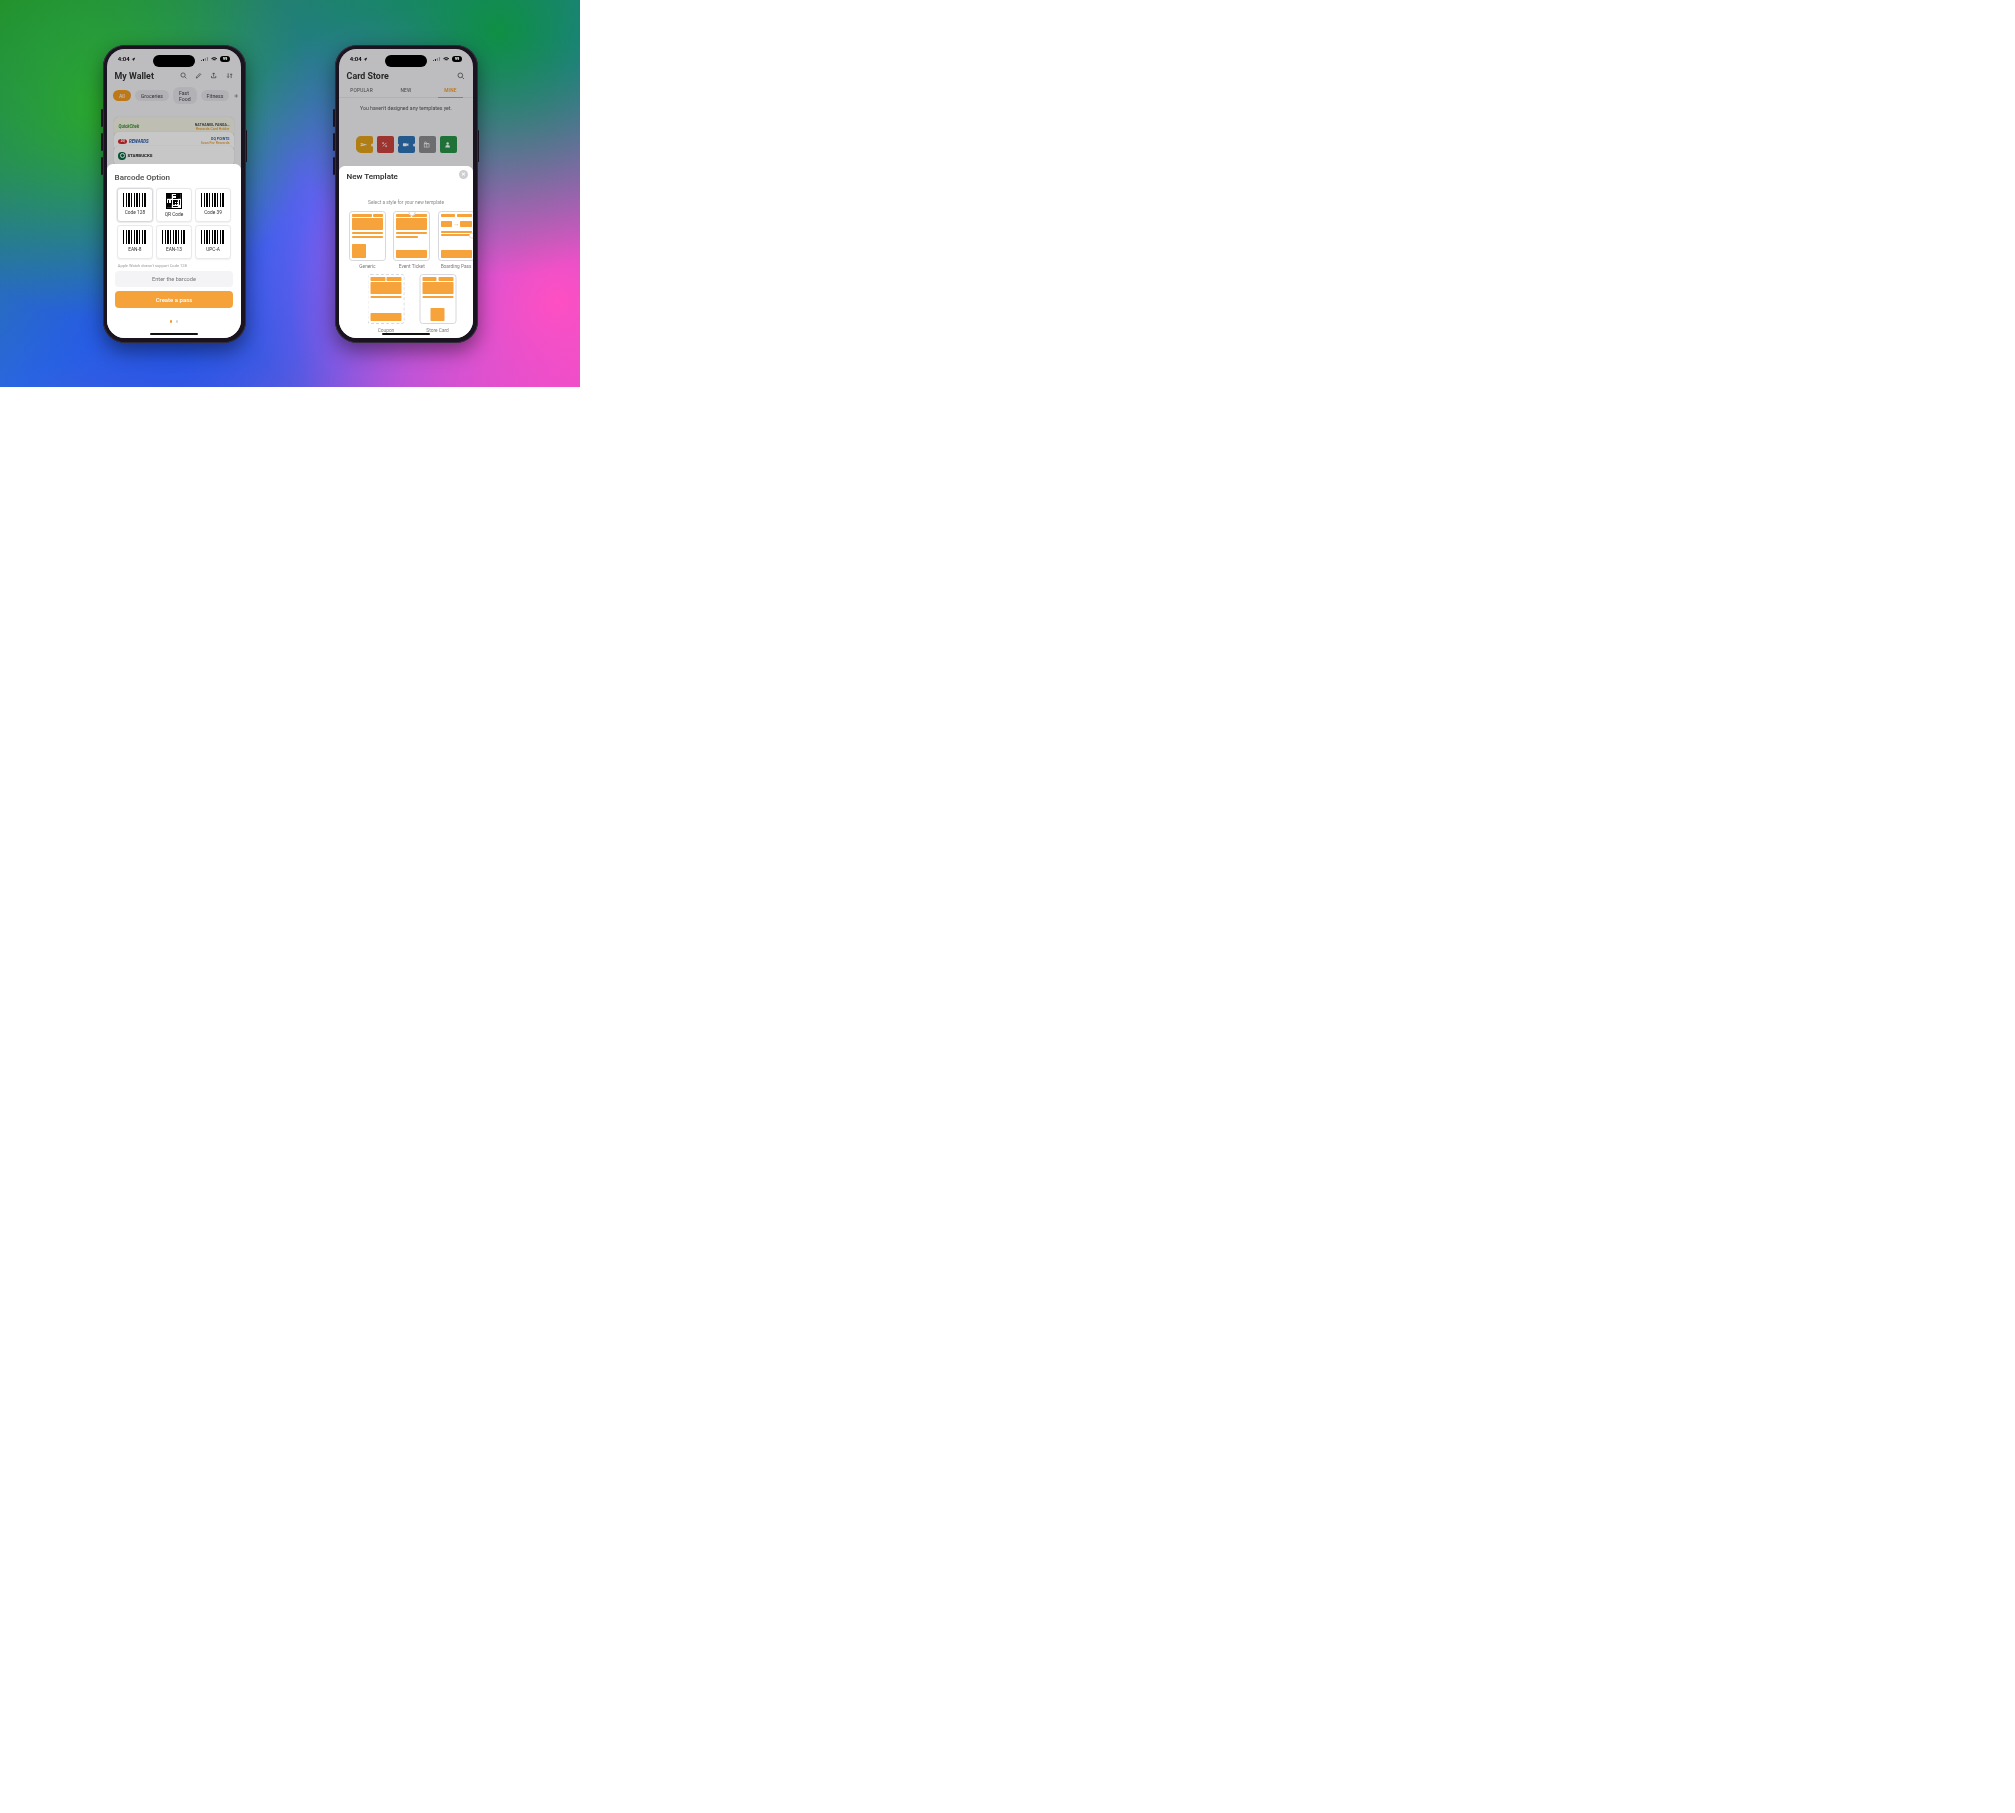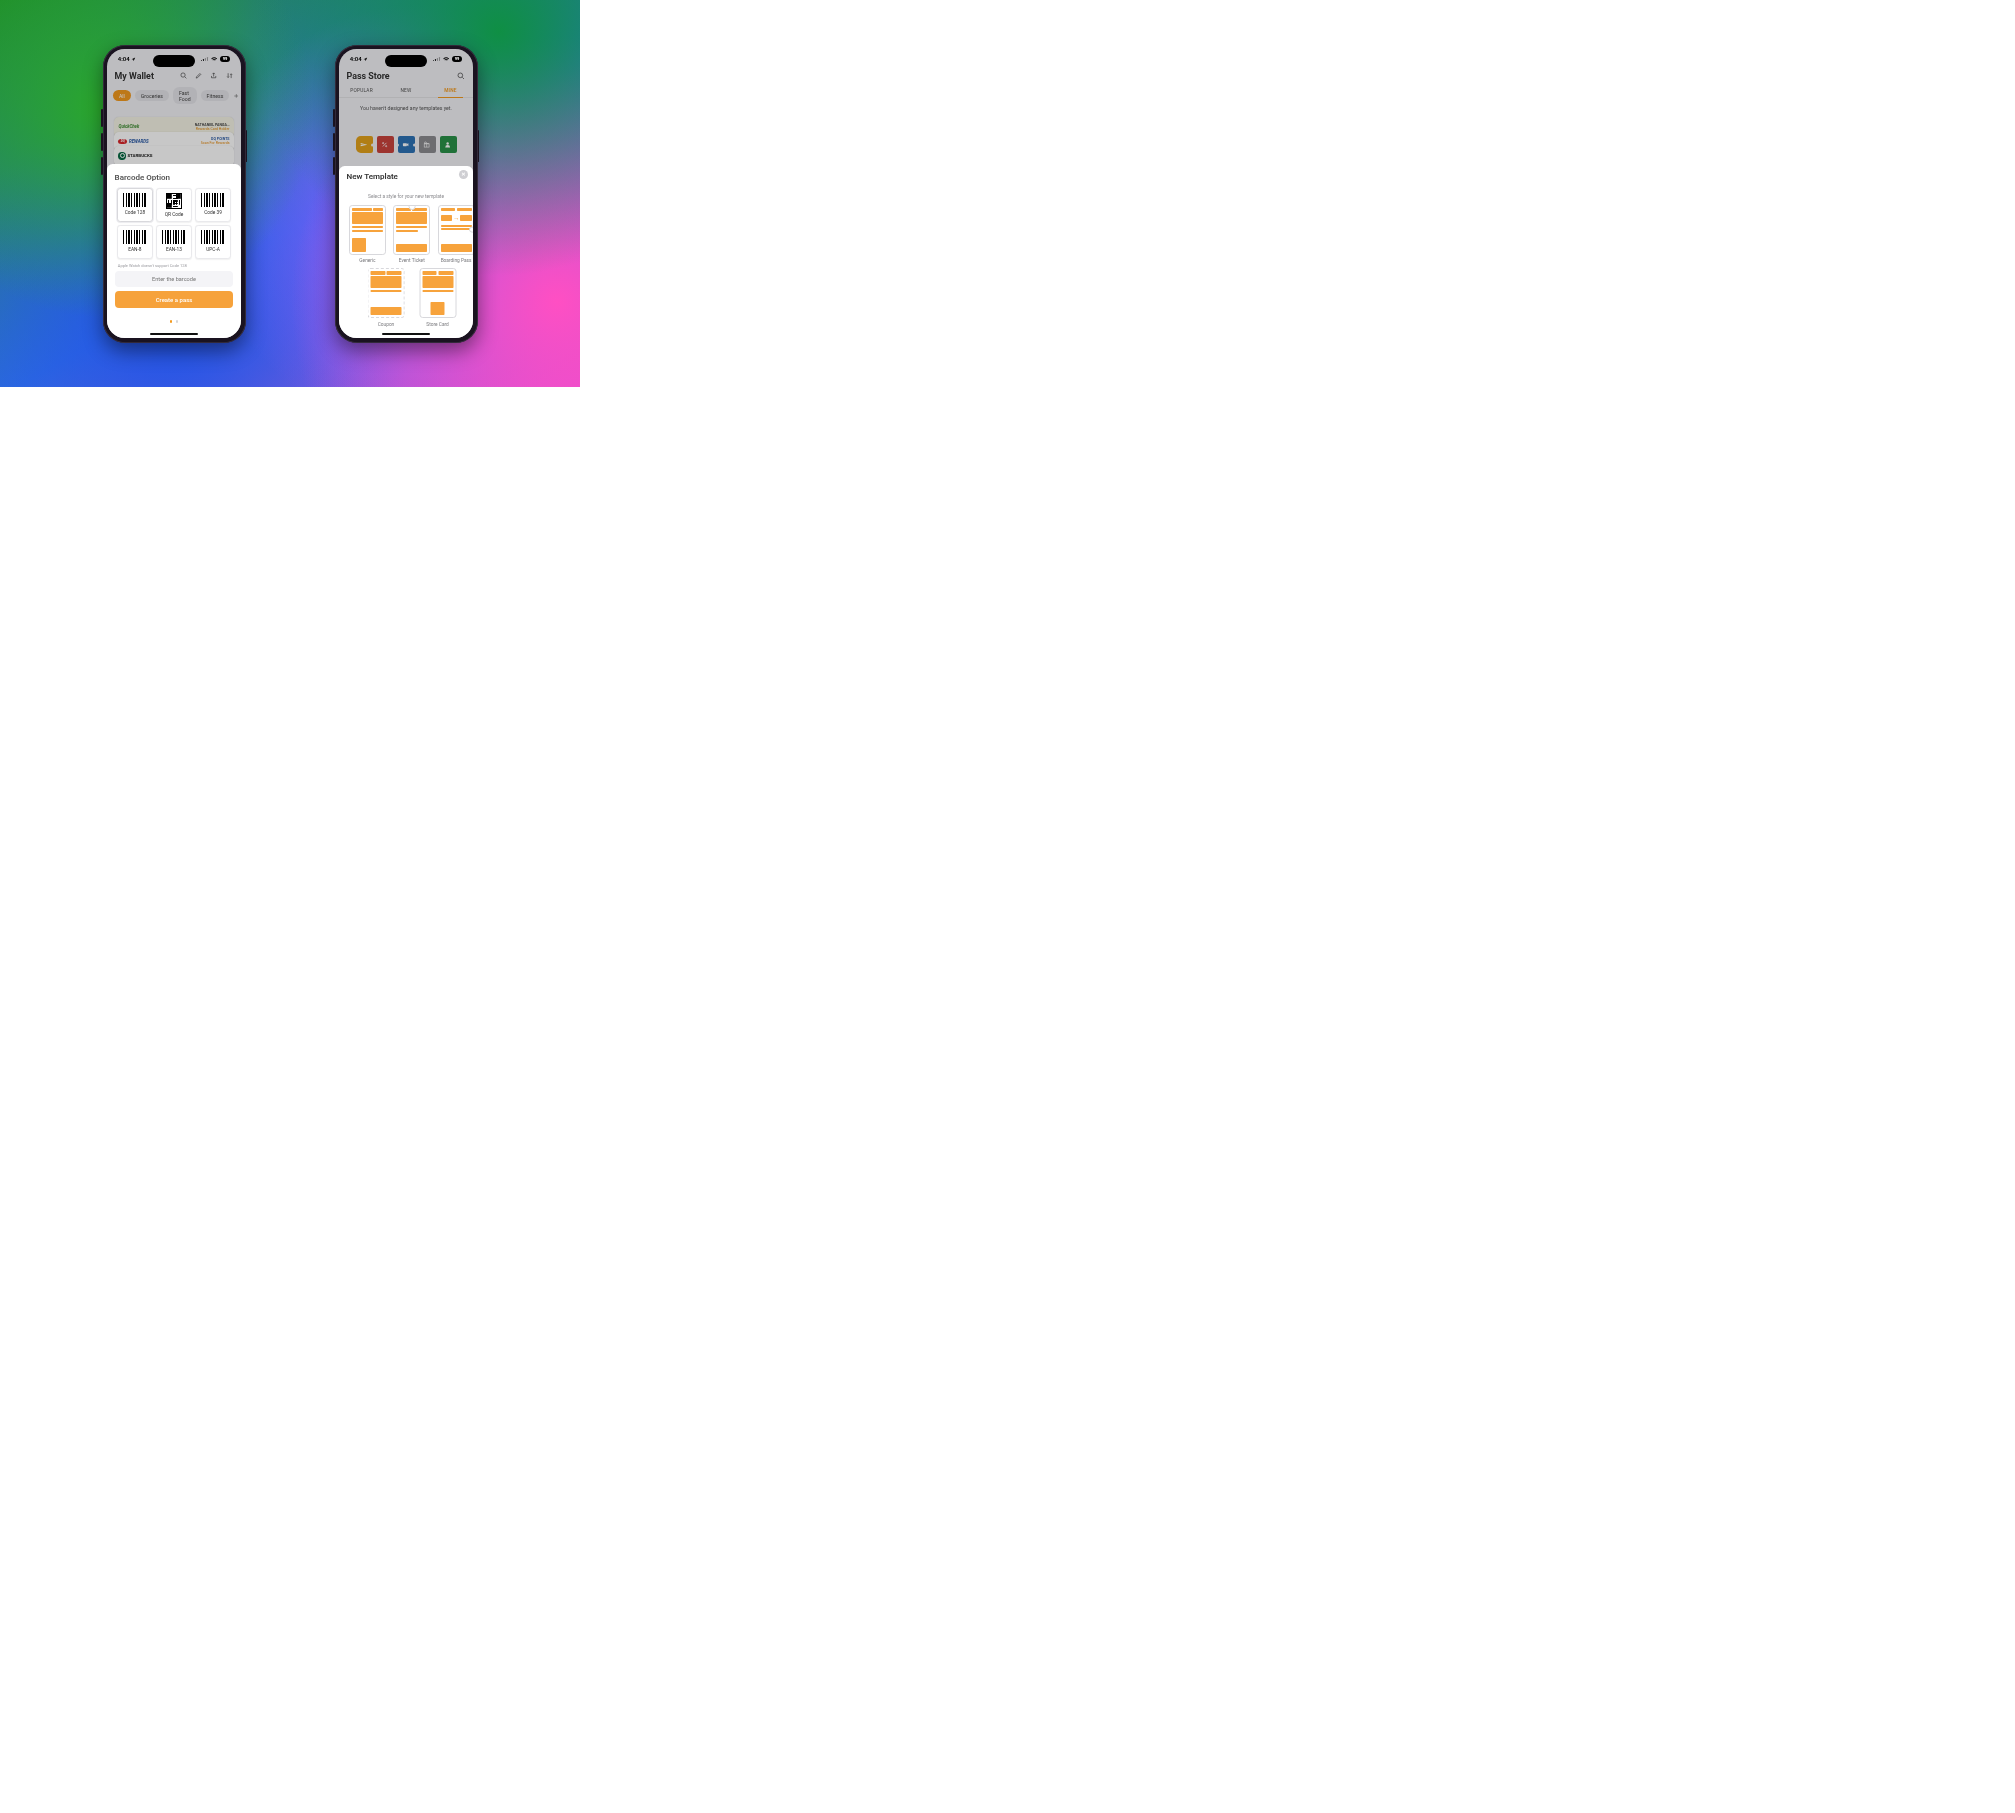--- a/index.html
+++ b/index.html
@@ -98,21 +98,21 @@
   .tile{width:17px;height:17px;border-radius:2px;display:flex;align-items:center;justify-content:center;color:#fff}
   .tile.plane{background:#e3a21c}.tile.pct{background:#c9433d}.tile.cam{background:#2e72b5}.tile.gift{background:#8c8c90}.tile.user{background:#2a9148}
   .tile.plane{border-top-left-radius:4.8px;border-bottom-left-radius:4.8px;position:relative}
   .tile.plane:after{content:"";position:absolute;right:-1.6px;top:50%;transform:translateY(-50%);width:3.2px;height:3.2px;border-radius:50%;background:#f2f2f6}
   .tile.cam{position:relative}
   .tile.cam:before{content:"";position:absolute;left:-1.6px;top:50%;transform:translateY(-50%);width:3.2px;height:3.2px;border-radius:50%;background:#f2f2f6}
   .tile.cam:after{content:"";position:absolute;right:-1.6px;top:50%;transform:translateY(-50%);width:3.2px;height:3.2px;border-radius:50%;background:#f2f2f6}
 
   .sheet.right{height:172px;padding-top:6.4px}
   .close{position:absolute;top:4px;right:4.8px;width:8.9px;height:8.9px;border-radius:50%;background:#cfcfd3;color:#fff;display:flex;align-items:center;justify-content:center;font-size:5.2px;font-weight:700}
-  .sheet.right h2{font-size:8px;color:#333;margin-bottom:13px}
+  .sheet.right h2{font-size:8px;color:#333;margin-bottom:19px}
   .sheet.right .sub{text-align:center;font-size:4.8px;color:#8a8a8e;margin-bottom:5.6px}
   .tgrid{display:grid;grid-template-columns:repeat(3,1fr);gap:5.6px 7.3px;padding:0 2.4px}
   .tmpl{width:37px;margin:0 auto;text-align:center}
   .thumb{width:37px;height:50px;border:0.4px solid #d8d8dc;border-radius:3.2px;background:#fff;padding:2px;display:flex;flex-direction:column;gap:1.6px;position:relative;overflow:hidden}
   .thumb .row{display:flex;gap:1.2px}
   .b{background:#f7a33c;border-radius:0.8px}
   .thumb .hdrBar{height:3.2px}
   .thumb .big{height:12px}
   .thumb .line{height:2px}
   .thumb .sq{width:13.7px;height:13.7px}
@@ -287,21 +287,21 @@
                 <path d="M12 17a2 2 0 100-4 2 2 0 000 4zm-5-5a8 8 0 0110 0l2-2a11 11 0 00-14 0l2 2zm-4-4a14 14 0 0118 0l2-2a17 17 0 00-22 0l2 2z"></path>
               </svg>
             </span>
           <span class="batt">
               <span class="pill">99</span>
             </span>
         </div>
       </div>
 
       <div class="hdr2">
-        <h1>Pass Store</h1>
+        <h1>Card Store</h1>
         <span class="icn">
             <svg viewBox="0 0 24 24" width="8" height="8" fill="none" stroke="#333" stroke-width="2">
               <circle cx="10" cy="10" r="7"></circle>
               <path d="M21 21l-5-5"></path>
             </svg>
           </span>
       </div>
 
       <div class="tabs">
         <div class="tab">POPULAR</div>

